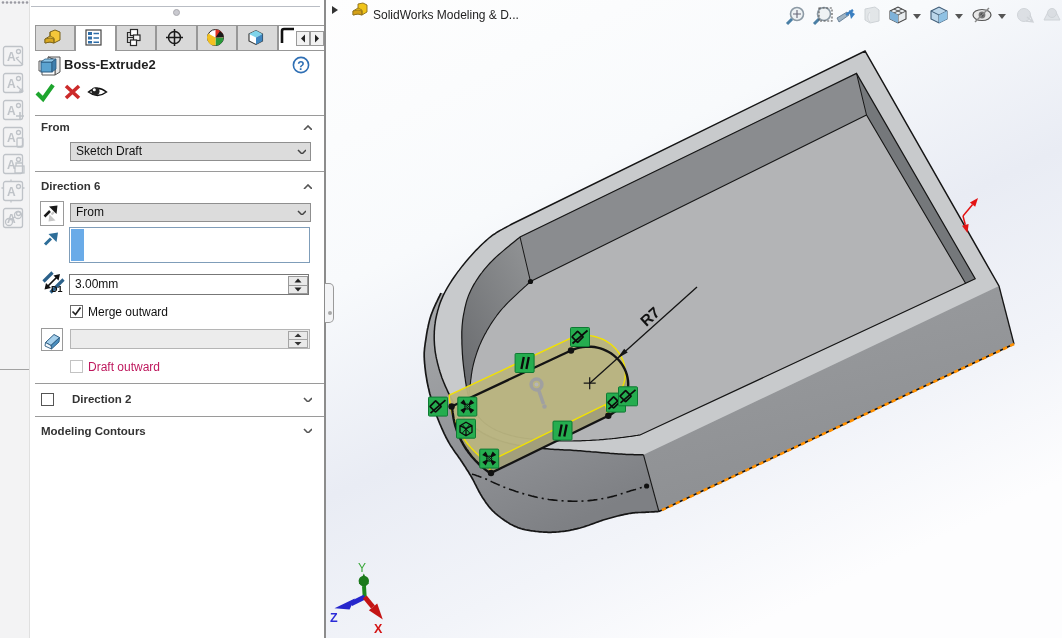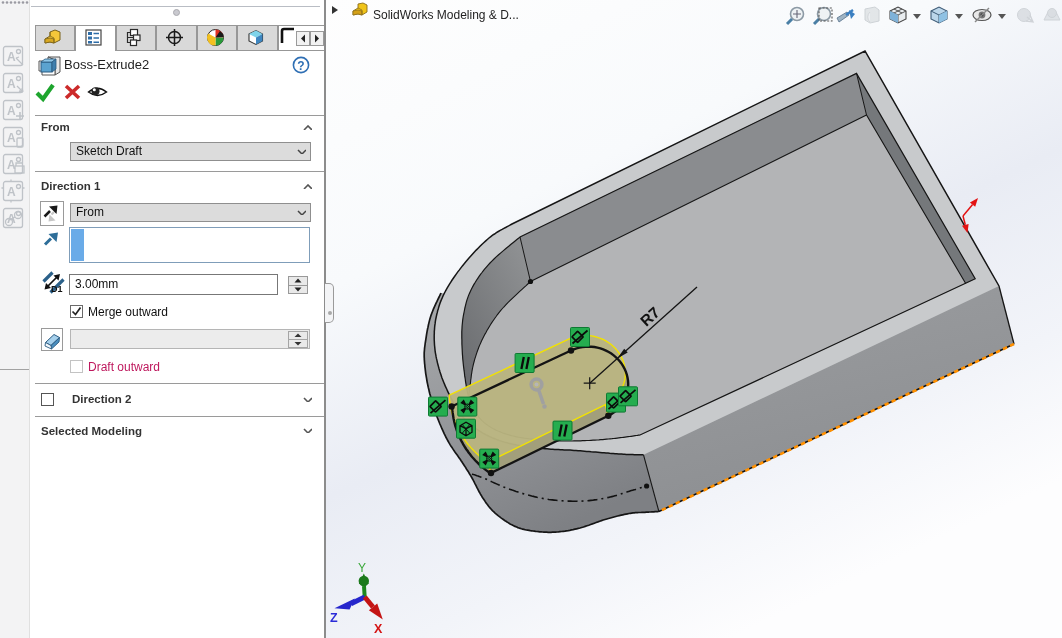--- a/index.html
+++ b/index.html
@@ -116,21 +116,21 @@
       <path d="M9,8.5 L9,15.5 L15.5,12 L15.5,5 Z" fill="#3e86c0"></path>
     </g>
   </svg>
 <svg class="ab" style="left:38px;top:55px" width="26" height="22">
     <path d="M10,2 L22,2 L22,17 L17,20 L17,5 Z" fill="#e8e8e8" stroke="#555" stroke-width="1"></path>
     <path d="M10,2 L17,5 L17,20 L4,20 L4,16 L1,16 L1,6 L10,6 Z" fill="#fff" stroke="#555" stroke-width="1"></path>
     <rect x="3" y="7" width="11" height="10" fill="#5ba3d0" stroke="#2a5a80" stroke-width="1"></rect>
     <path d="M3,7 L7,4 L18,4 L14,7 Z" fill="#8ec6e8" stroke="#2a5a80" stroke-width="0.8"></path>
     <path d="M14,7 L18,4 L18,14 L14,17 Z" fill="#3e7fae" stroke="#2a5a80" stroke-width="0.8"></path>
   </svg>
-<div class="ab" style="left:64px;top:57px;font-size:13px;font-weight:normal;color:#1f1f1f">Boss-Extrude2</div>
+<div class="ab" style="left:64px;top:57px;font-size:13px;font-weight:bold;color:#1f1f1f">Boss-Extrude2</div>
 <svg class="ab" style="left:292px;top:56px" width="18" height="18">
     <circle cx="9" cy="9" r="7.6" fill="#fff" stroke="#2f6fb4" stroke-width="1.6"></circle>
     <text x="9" y="13.5" text-anchor="middle" font-size="12" font-weight="bold" fill="#2f6fb4" font-family="Liberation Sans,sans-serif">?</text>
   </svg>
 <svg class="ab" style="left:34px;top:80px" width="80" height="26">
     <path d="M3,13 L9,19 L19,5" fill="none" stroke="#1ea52e" stroke-width="4.2"></path>
     <path d="M32,6 L45,18 M45,6 L32,18" fill="none" stroke="#cc2a2a" stroke-width="3.6"></path>
     <path d="M54.5,12 Q63.5,4.5 72.5,12 Q63.5,19 54.5,12 Z" fill="none" stroke="#111" stroke-width="1.5"></path>
     <circle cx="61.5" cy="11.2" r="4" fill="#222"></circle>
     <circle cx="60.3" cy="9.8" r="1.5" fill="#fff"></circle>
@@ -138,21 +138,21 @@
 <div class="sep" style="top:115px"></div>
 <div class="ab lbl" style="left:41px;top:121px">From</div>
 <svg class="chev" style="left:303px;top:125px" width="10" height="6">
     <path d="M1,5 L5,1 L9,5" fill="none" stroke="#555" stroke-width="1.6"></path>
   </svg>
 <div class="combo" style="top:142px">Sketch Draft</div>
 <svg class="chev" style="left:297px;top:149px" width="10" height="6">
     <path d="M1,1 L5,5 L9,1" fill="none" stroke="#444" stroke-width="1.5"></path>
   </svg>
 <div class="sep" style="top:171px"></div>
-<div class="ab lbl" style="left:41px;top:180px">Direction 1</div>
+<div class="ab lbl" style="left:41px;top:180px">Direction 6</div>
 <svg class="chev" style="left:303px;top:184px" width="10" height="6">
     <path d="M1,5 L5,1 L9,5" fill="none" stroke="#555" stroke-width="1.6"></path>
   </svg>
 <div class="sbtn" style="left:40px;top:201px"></div>
 <svg class="ab" style="left:40px;top:201px" width="24" height="25">
     <path d="M4.5,15.5 L10,10" stroke="#1a1a1a" stroke-width="2.5" fill="none"></path>
     <path d="M9,5.5 L17.5,4.5 L16.5,13 Z" fill="#1a1a1a"></path>
     <path d="M14,11 L11.5,13.5" stroke="#c6c6c6" stroke-width="2.3" fill="none"></path>
     <path d="M8.5,20.5 L15.5,19.5 L9.5,13.5 Z" fill="#c6c6c6"></path>
   </svg>
@@ -167,21 +167,21 @@
 <div class="ab" style="left:69px;top:227px;width:241px;height:36px;background:#fff;border:1px solid #7f9db9"></div>
 <div class="ab" style="left:71px;top:229px;width:13px;height:32px;background:#6aabe8"></div>
 <svg class="ab" style="left:42px;top:271px" width="23" height="23">
     <path d="M1.5,10.5 L10.5,1.5" stroke="#2b6089" stroke-width="3.2" fill="none"></path>
     <path d="M8.5,21.5 L21.5,8.5" stroke="#2b6089" stroke-width="3.2" fill="none"></path>
     <path d="M5,16 L15.5,5.5" stroke="#111" stroke-width="1.7" fill="none"></path>
     <path d="M18,3 L11.5,4.5 L16.5,9.5 Z" fill="#111"></path>
     <path d="M2.5,18.5 L9,17 L4,12 Z" fill="#111"></path>
     <text x="9" y="21" font-size="9" font-weight="bold" fill="#111" font-family="Liberation Sans,sans-serif">D1</text>
   </svg>
-<div class="ab" style="left:69px;top:274px;width:209px;height:21px;background:#fff;border:1px solid #777;font-size:12px;color:#111;line-height:19px;padding-left:5px">3.00mm</div>
+<div class="ab" style="left:69px;top:274px;width:240px;height:21px;background:#fff;border:1px solid #777;font-size:12px;color:#111;line-height:19px;padding-left:5px">3.00mm</div>
 <div class="ab" style="left:288px;top:275.5px;width:20px;height:18px;background:#e9e9e9;border:1px solid #999"></div>
 <div class="ab" style="left:288px;top:284.5px;width:20px;height:1px;background:#999"></div>
 <svg class="ab" style="left:288px;top:275.5px" width="20" height="18">
     <path d="M10,2.5 L6.5,6.5 L13.5,6.5 Z" fill="#222"></path>
     <path d="M10,15.5 L6.5,11.5 L13.5,11.5 Z" fill="#222"></path>
   </svg>
 <div class="cb" style="left:70px;top:305px"></div>
 <svg class="ab" style="left:70px;top:305px" width="13" height="13">
     <path d="M2.5,6.5 L5.5,9.5 L10.5,2.5" fill="none" stroke="#222" stroke-width="1.7"></path>
   </svg>
@@ -201,21 +201,21 @@
   </svg>
 <div class="cb" style="left:70px;top:360px;border-color:#c3c3c3"></div>
 <div class="ab" style="left:88px;top:360px;font-size:12px;color:#be185d">Draft outward</div>
 <div class="sep" style="top:383px"></div>
 <div class="cb" style="left:41px;top:393px;border-color:#555"></div>
 <div class="ab lbl" style="left:72px;top:393px">Direction 2</div>
 <svg class="chev" style="left:303px;top:397px" width="10" height="6">
     <path d="M1,1 L5,5 L9,1" fill="none" stroke="#555" stroke-width="1.6"></path>
   </svg>
 <div class="sep" style="top:416px"></div>
-<div class="ab lbl" style="left:41px;top:425px">Selected Modeling</div>
+<div class="ab lbl" style="left:41px;top:425px">Modeling Contours</div>
 <svg class="chev" style="left:303px;top:428px" width="10" height="6">
     <path d="M1,1 L5,5 L9,1" fill="none" stroke="#555" stroke-width="1.6"></path>
   </svg>
 <svg width="737" height="638" style="position:absolute;left:325px;top:0">
     <defs>
       <linearGradient id="bgg" x1="0" y1="0" x2="0.55" y2="1">
         <stop offset="0" stop-color="#fefefe"></stop>
         <stop offset="0.35" stop-color="#f8fafc"></stop>
         <stop offset="0.6" stop-color="#e9ecf4"></stop>
         <stop offset="0.82" stop-color="#f2f4f9"></stop>

